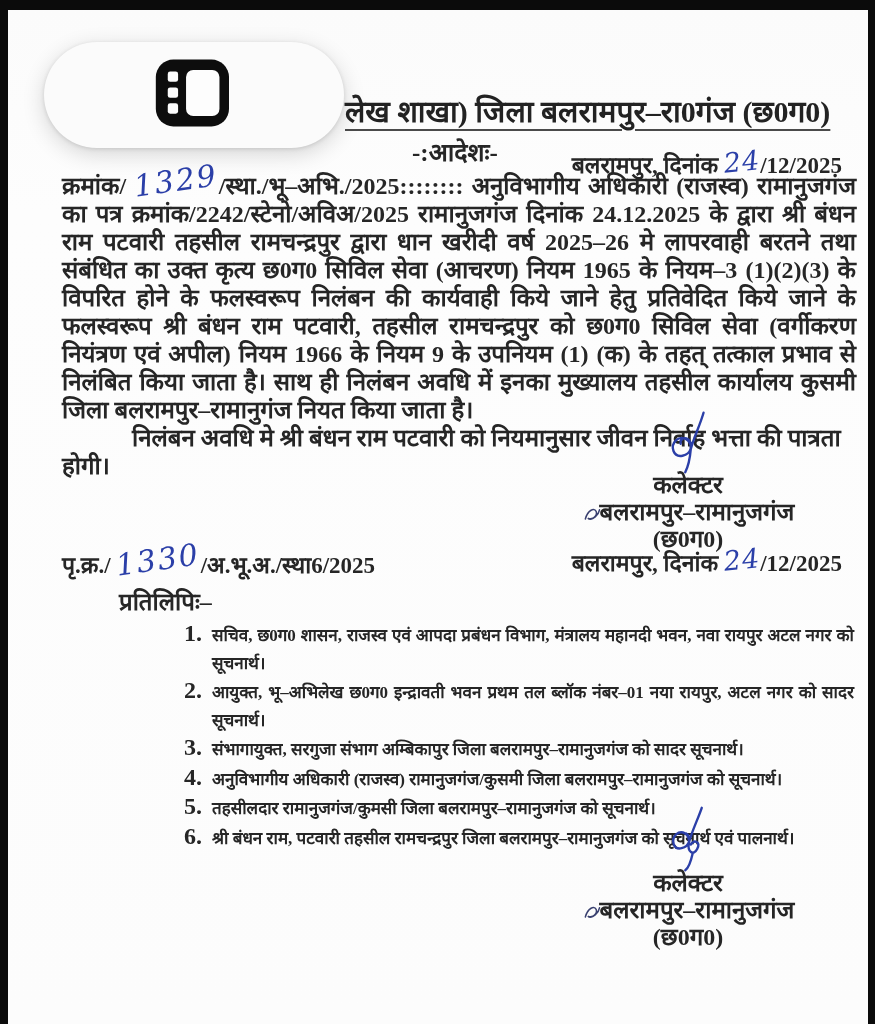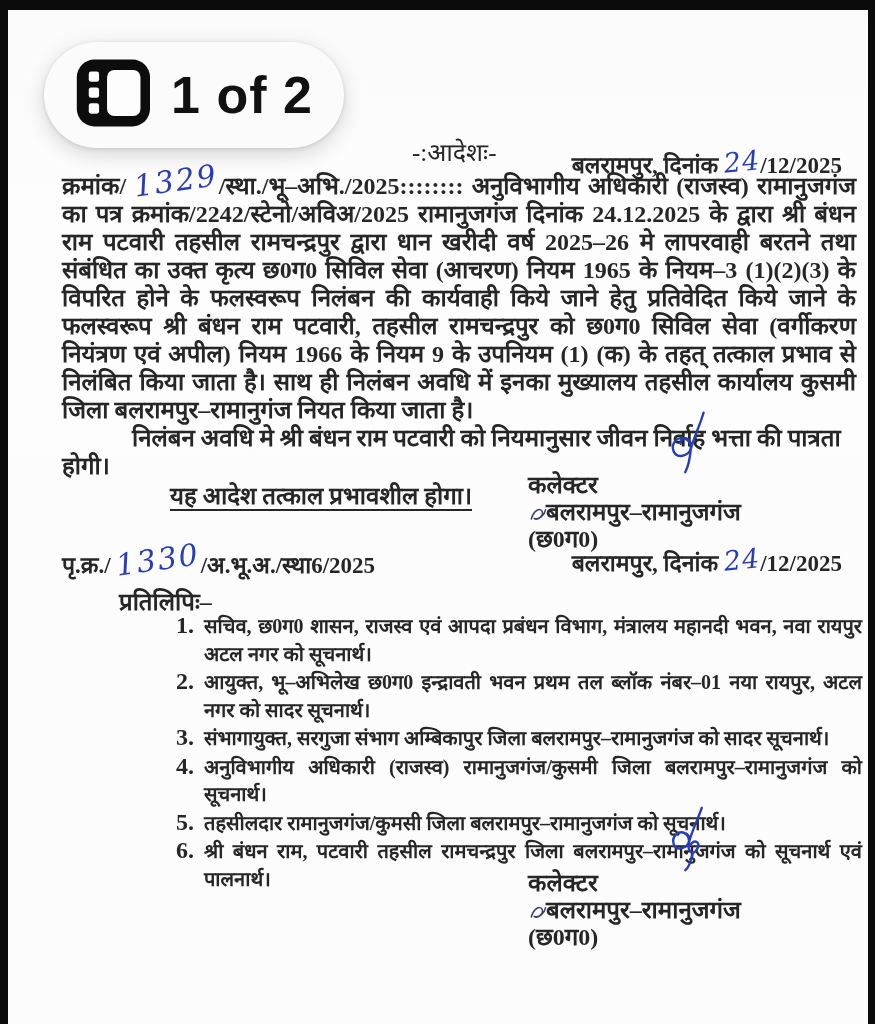--- a/index.html
+++ b/index.html
@@ -23,81 +23,80 @@
     font-family:"Liberation Sans","DejaVu Sans",sans-serif;
   }
   .pill .count{font-size:52px;font-weight:800;color:#111;letter-spacing:1px;}
   
   .hdr{
     position:absolute;left:337px;top:80px;white-space:nowrap;
     font-size:30px;font-weight:700;color:#222;
     text-decoration:underline;text-decoration-thickness:2px;text-underline-offset:7px;
     text-decoration-color:#4a4a4a;
   }
-  .order-heading{position:absolute;left:404px;top:124px;font-size:25px;font-weight:400;}
+  .order-heading{position:absolute;left:404px;top:124px;font-size:25px;font-weight:700;}
   .date-line{position:absolute;font-size:23px;white-space:nowrap;}
   .date-top{right:26px;top:138px;}
   .date-mid{right:26px;top:536px;}
   .hand{
     color:#2b3fa8;font-style:italic;font-weight:400;
     display:inline-block;transform:rotate(-8deg) translateY(-3px);
     font-size:30px;letter-spacing:2px;line-height:0;
     font-family:"DejaVu Serif",serif;
   }
   .hand.day{font-size:27px;letter-spacing:1px;transform:rotate(-6deg) translateY(-2px);}
   .flow{position:absolute;left:54px;top:162px;width:794px;font-size:24px;line-height:28px;}
   .flow p{margin:0;text-align:justify;}
   .allowance{margin-top:0;text-indent:70px;text-align:left !important;}
   .effective{
     margin:2px 0 0 108px;display:inline-block;
     text-decoration:underline;text-decoration-thickness:2px;text-underline-offset:5px;
   }
-  .sig{position:absolute;width:320px;text-align:left;font-size:24px;line-height:27px;}
+  .sig{position:absolute;width:320px;text-align:center;font-size:24px;line-height:27px;}
   .sig-1{left:520px;top:400px;}
   .sig-2{left:520px;top:796px;}
   .sig svg.autograph{display:block;margin:0 auto -2px auto;}
   .district-row{white-space:nowrap;}
   .district-row svg{vertical-align:-4px;margin-right:-2px;}
   .ref-line{position:absolute;left:54px;top:538px;font-size:23px;white-space:nowrap;}
   .copies-label{position:absolute;left:80px;top:574px;font-size:24px;margin-left:31px;}
   .copies{position:absolute;left:146px;top:594px;width:716px;}
-  .copies ol{margin:8px;padding-left:38px;font-size:20px;line-height:27.5px;}
+  .copies ol{margin:16px;padding-left:38px;font-size:17px;line-height:27.5px;}
   .copies li{padding-left:4px;text-align:justify;}
   .copies li::marker{font-size:24px;}
 </style>
 </head>
 <body>
 
 <div class="stage">
   <div class="page">
 
     <div class="pill">
       <span>
         <svg width="80" height="70" viewBox="0 0 100 88" aria-hidden="true">
           <rect x="2" y="2" width="92" height="84" rx="22" fill="#0d0d0d"></rect>
           <rect x="17" y="17" width="13" height="13" rx="3" fill="#fdfdfd"></rect>
           <rect x="17" y="37" width="13" height="13" rx="3" fill="#fdfdfd"></rect>
           <rect x="17" y="57" width="13" height="13" rx="3" fill="#fdfdfd"></rect>
           <rect x="40" y="15" width="42" height="58" rx="9" fill="#fdfdfd"></rect>
         </svg>
       </span>
-      <span class="count">1 of 2</span>
     </div>
 
+    <div class="hdr">लेख शाखा) जिला बलरामपुर–रा0गंज (छ0ग0)</div>
     <div class="order-heading">-:आदेशः-</div>
 
     <div class="date-line date-top">
       <span>बलरामपुर, दिनांक</span>
       <span class="hand day">24</span><span>/12/2025</span>
     </div>
 
     <div class="flow">
       <p><span>क्रमांक/ </span><span class="hand">1329</span><span>/स्था./भू–अभि./2025:::::::: अनुविभागीय अधिकारी (राजस्व) रामानुजगंज का पत्र क्रमांक/2242/स्टेनो/अविअ/2025 रामानुजगंज दिनांक 24.12.2025 के द्वारा श्री बंधन राम पटवारी तहसील रामचन्द्रपुर द्वारा धान खरीदी वर्ष 2025–26 मे लापरवाही बरतने तथा संबंधित का उक्त कृत्य छ0ग0 सिविल सेवा (आचरण) नियम 1965 के नियम–3 (1)(2)(3) के विपरित होने के फलस्वरूप निलंबन की कार्यवाही किये जाने हेतु प्रतिवेदित किये जाने के फलस्वरूप श्री बंधन राम पटवारी, तहसील रामचन्द्रपुर को छ0ग0 सिविल सेवा (वर्गीकरण नियंत्रण एवं अपील) नियम 1966 के नियम 9 के उपनियम (1) (क) के तहत् तत्काल प्रभाव से निलंबित किया जाता है। साथ ही निलंबन अवधि में इनका मुख्यालय तहसील कार्यालय कुसमी जिला बलरामपुर–रामानुगंज नियत किया जाता है।</span></p>
       <p class="allowance">निलंबन अवधि मे श्री बंधन राम पटवारी को नियमानुसार जीवन निर्वाह भत्ता की पात्रता होगी।</p>
-      <span class="effective">यह आदेश तत्काल प्रभावशील होगा।</span>
     </div>
 
     <div class="sig sig-1">
       <svg class="autograph" width="86" height="64" viewBox="0 0 90 70">
         <path d="M62,3 C58,17 51,31 48,43 C49,33 39,27 32,33 C25,40 29,52 39,50 C49,48 51,37 45,32 C41,29 36,32 37,37 M48,43 C47,55 45,62 42,68" fill="none" stroke="#2b3fa8" stroke-width="2.6" stroke-linecap="round"></path>
       </svg>
       <div>कलेक्टर</div>
       <div class="district-row">
         <svg width="20" height="20" viewBox="0 0 24 24">
           <path d="M4,18 C7,7 15,4 17,9 C19,14 11,21 7,17 C13,20 20,13 21,7" fill="none" stroke="#3a4170" stroke-width="1.8" stroke-linecap="round"></path>

